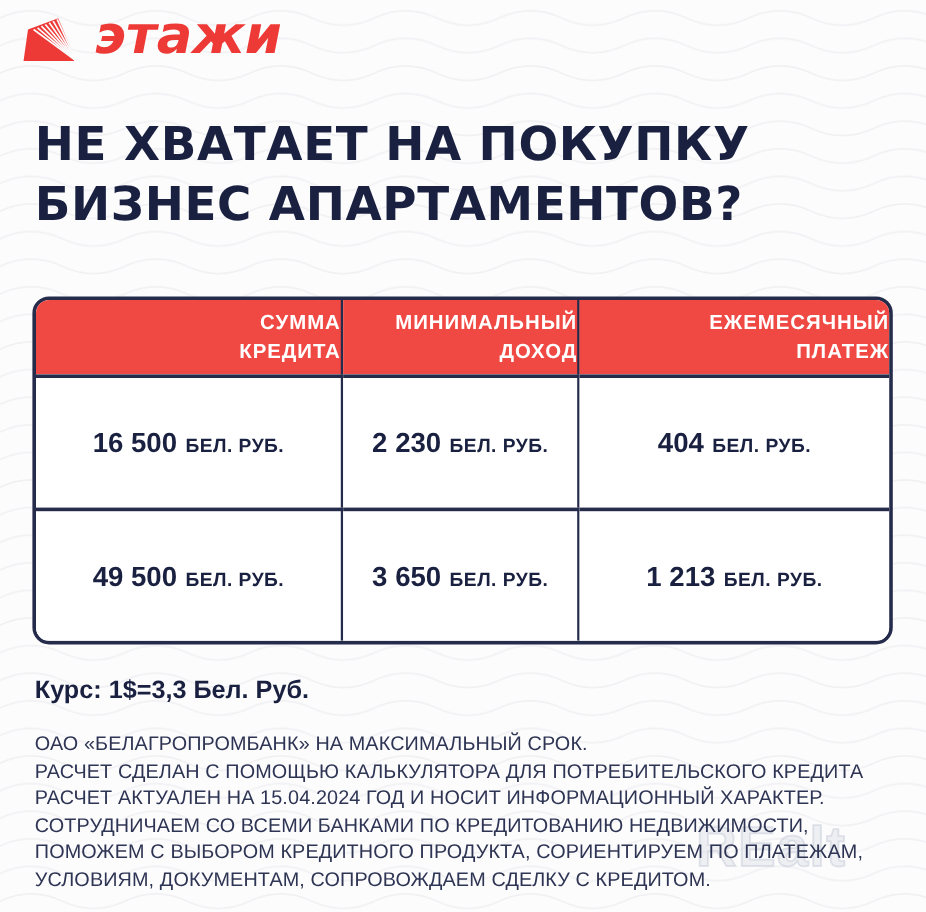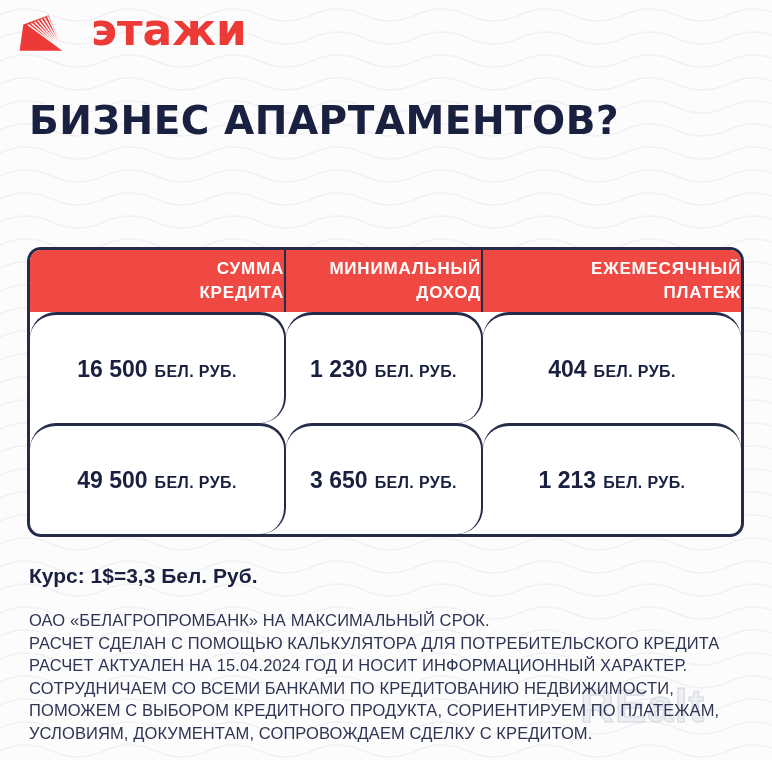--- a/index.html
+++ b/index.html
@@ -7,21 +7,21 @@
     position:relative;
     width:772px; height:760px;
     overflow:hidden;
     background: var(--bg, #fcfcfd);
     font-family:"Liberation Sans", sans-serif;
   }
   .bg-pattern { position:absolute; inset:0; z-index:0; }
   .layer { position:absolute; z-index:1; }
 
   
-  .logo-row { top:9px; left:14px; display:flex; align-items:center; gap:21px; }
+  .logo-row { top:9px; left:14px; display:flex; align-items:center; gap:9px;font-style:italic; }
   .logo-icon { display:block; }
   .logo-text {
     font-family:"DejaVu Sans", sans-serif;
     font-weight:bold; font-size:44px; line-height:1;
     color: var(--brand-red, #ee3a36);
     margin-top:-6px;
   }
 
   
   .title { top:96px; left:29px; margin:0; }
@@ -51,21 +51,21 @@
     height:62px; text-align:right; vertical-align:middle;
     border-right:2.5px solid var(--border-navy, #252b4a);
     padding:0;
   }
   .credit-table th:last-child { border-right:none; }
   .credit-table th span { display:block; line-height:1.4; }
   .credit-table td {
     height:56px; text-align:center; vertical-align:middle;
     border-top:3px solid var(--border-navy, #252b4a);
     border-right:2.5px solid var(--border-navy, #252b4a);
-    background:#fff; padding:0;border-radius:26px;
+    background:#fff; padding:0;
   }
   .credit-table td:last-child { border-right:none; }
   .amt  { font-size:23px; font-weight:bold; color: var(--navy, #1a2140); }
   .unit { font-size:16px; font-weight:bold; color: var(--navy, #1a2140); letter-spacing:0.4px; margin-left:7px; }
 
   
   .kurs {
     top:564px; left:29px; margin:0;
     font-size:21px; font-weight:bold;
     color: var(--navy, #1a2140);
@@ -115,20 +115,21 @@
         <line x1="53" y1="44" x2="25.5" y2="11.5"></line>
         <line x1="53" y1="44" x2="22" y2="13"></line>
         <line x1="53" y1="44" x2="18.5" y2="14.5"></line>
         <line x1="53" y1="44" x2="15" y2="16"></line>
       </g>
     </svg>
     <span class="logo-text">этажи</span>
   </header>
 
   <h1 class="title layer">
+    <span>НЕ ХВАТАЕТ НА ПОКУПКУ</span>
     <span>БИЗНЕС АПАРТАМЕНТОВ?</span>
   </h1>
 
   <table class="credit-table layer">
     <colgroup>
       <col style="width:256px">
         <col style="width:197px">
         <col style="width:258px">
     </colgroup>
     <thead>
@@ -143,21 +144,21 @@
         </th>
         <th>
           <span>ЕЖЕМЕСЯЧНЫЙ</span>
           <span>ПЛАТЕЖ</span>
         </th>
       </tr>
     </thead>
     <tbody>
       <tr>
         <td><span class="amt">16 500</span><span class="unit">БЕЛ. РУБ.</span></td>
-        <td><span class="amt">1 230</span><span class="unit">БЕЛ. РУБ.</span></td>
+        <td><span class="amt">2 230</span><span class="unit">БЕЛ. РУБ.</span></td>
         <td><span class="amt">404</span><span class="unit">БЕЛ. РУБ.</span></td>
       </tr>
       <tr>
         <td><span class="amt">49 500</span><span class="unit">БЕЛ. РУБ.</span></td>
         <td><span class="amt">3 650</span><span class="unit">БЕЛ. РУБ.</span></td>
         <td><span class="amt">1 213</span><span class="unit">БЕЛ. РУБ.</span></td>
       </tr>
     </tbody>
   </table>
 

